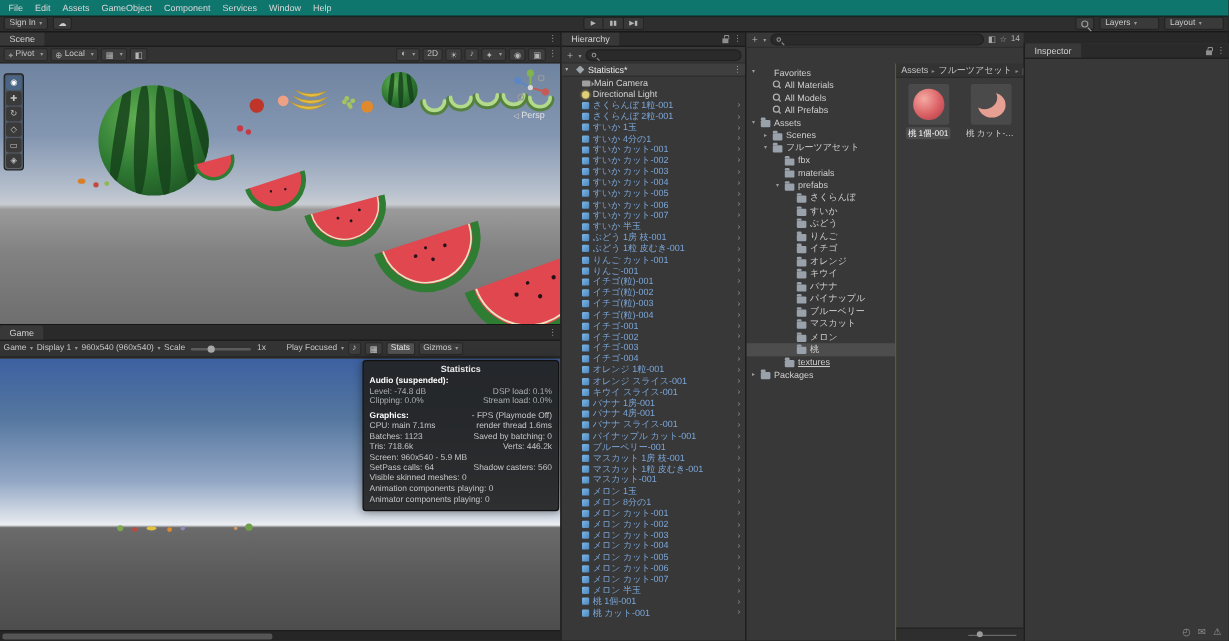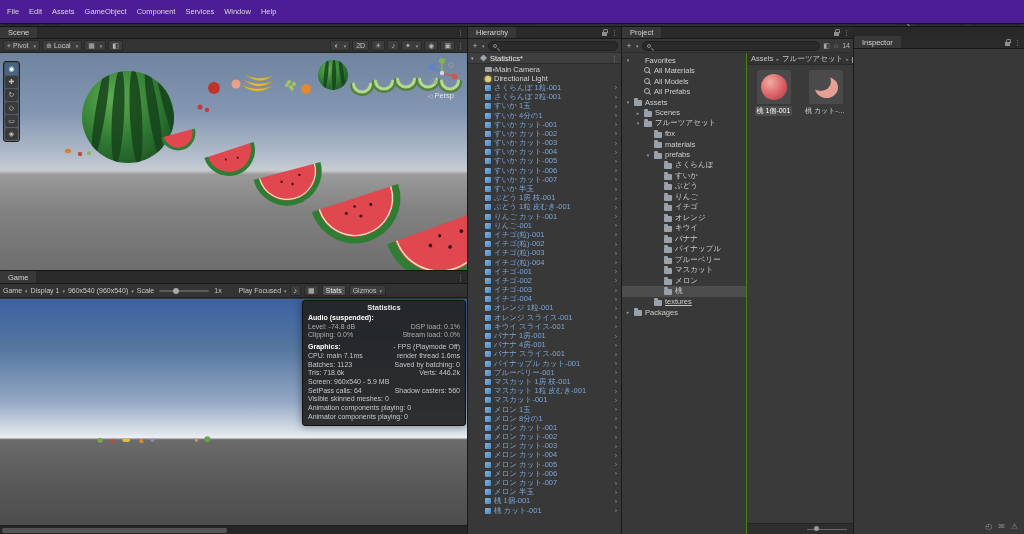--- a/index.html
+++ b/index.html
@@ -2,21 +2,21 @@
 <html><head>
 <meta charset="utf-8">
 <style>
   * { margin:0; padding:0; box-sizing:border-box; }
   body { width:1024px; height:534px; margin:0; background:#1a1a1a; overflow:hidden; }
   #root { position:relative; width:1024px; height:534px; background:#282828;
           font-family:"Liberation Sans","DejaVu Sans",sans-serif; font-size:8px; color:#c8c8c8;
           overflow:hidden; }
 
   
-  .menubar { position:absolute; left:0; top:0; width:100%; height:24px; background:#4c1d95;
+  .menubar { position:absolute; left:0; top:0; width:100%; height:14px; background:#0f766e;
              border-bottom:1px solid #161616; display:flex; align-items:center; padding-left:2px; z-index:30; }
   .menu-item { padding:0 5px; font-size:7.5px; color:#d8d8d8; cursor:default; }
 
   
   .toolbar { position:absolute; left:0; top:12px; width:100%; height:15px; background:#2e2e2e;
              border-bottom:1px solid #151515; z-index:29; }
   .tb-btn { position:absolute; top:2px; height:11px; background:#3a3a3a; border:1px solid #242424;
             border-radius:2px; color:#cccccc; display:flex; align-items:center; padding:0 4px; font-size:7px; }
   .drop::after { content:"▾"; font-size:5px; margin-left:3px; color:#9a9a9a; }
   .transport { position:absolute; left:486px; top:2px; display:flex; }
@@ -778,29 +778,20 @@
         </div>
         <div class="hrow">
           <span class="hic prefab"></span>
           <span class="hlbl blue">桃 カット-001</span>
           <span class="harrow">›</span>
         </div>
       </div>
   </div>
 
   <div id="project" class="panel">
-    <div class="tabbar">
-      <div class="tab">
-          <span>Project</span>
-        </div>
-      <div class="tabbar-ics">
-        <span class="lock"></span>
-        <span class="kebab">⋮</span>
-      </div>
-    </div>
     <div class="searchrow">
       <span class="plus drop">＋</span>
       <div class="searchbox">
           <span class="smag"></span>
         </div>
       <span class="sr-ic">◧</span>
       <span class="sr-ic">☆</span>
       <span class="sr-count">14</span>
     </div>
     <div class="pbody">

